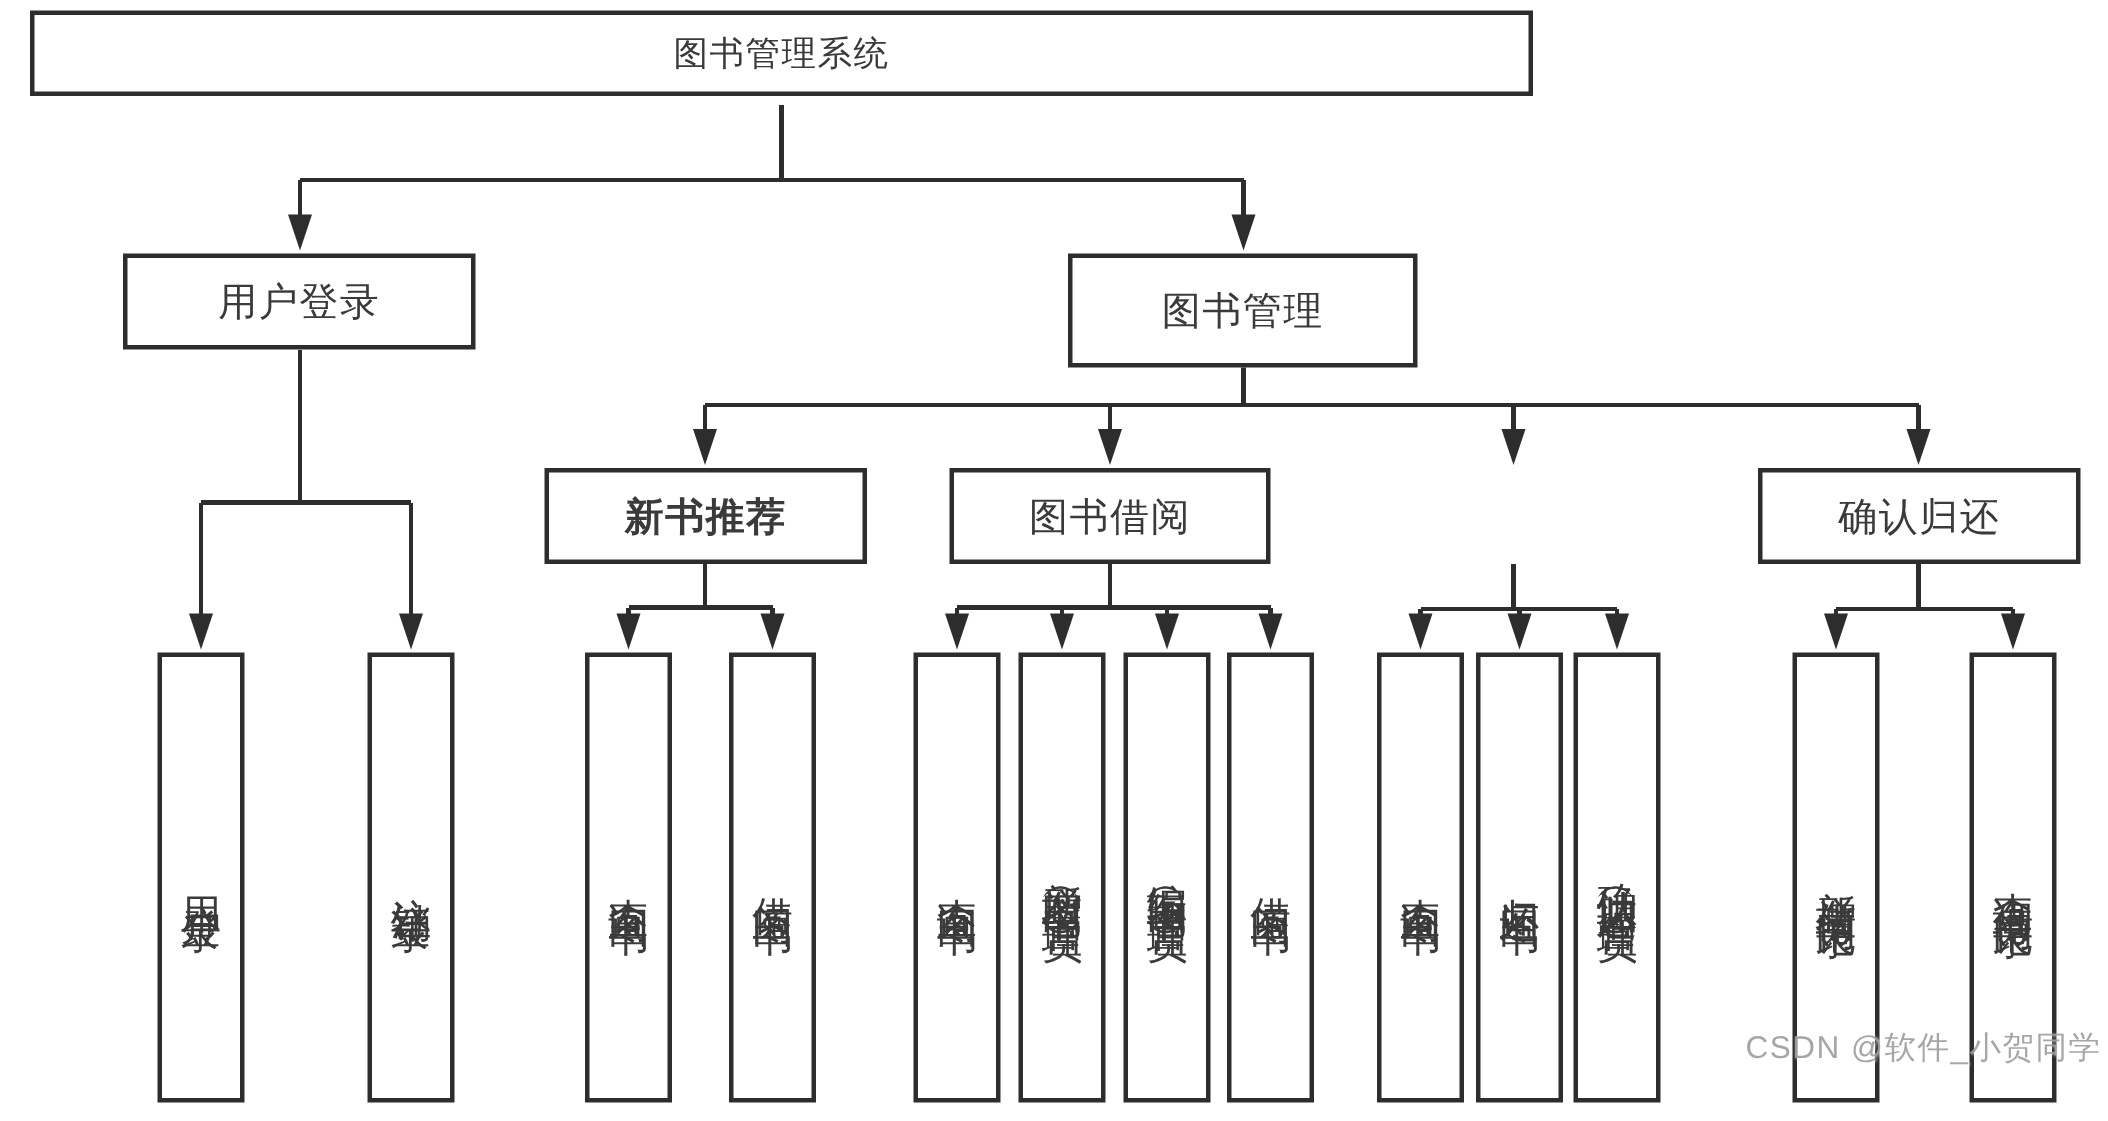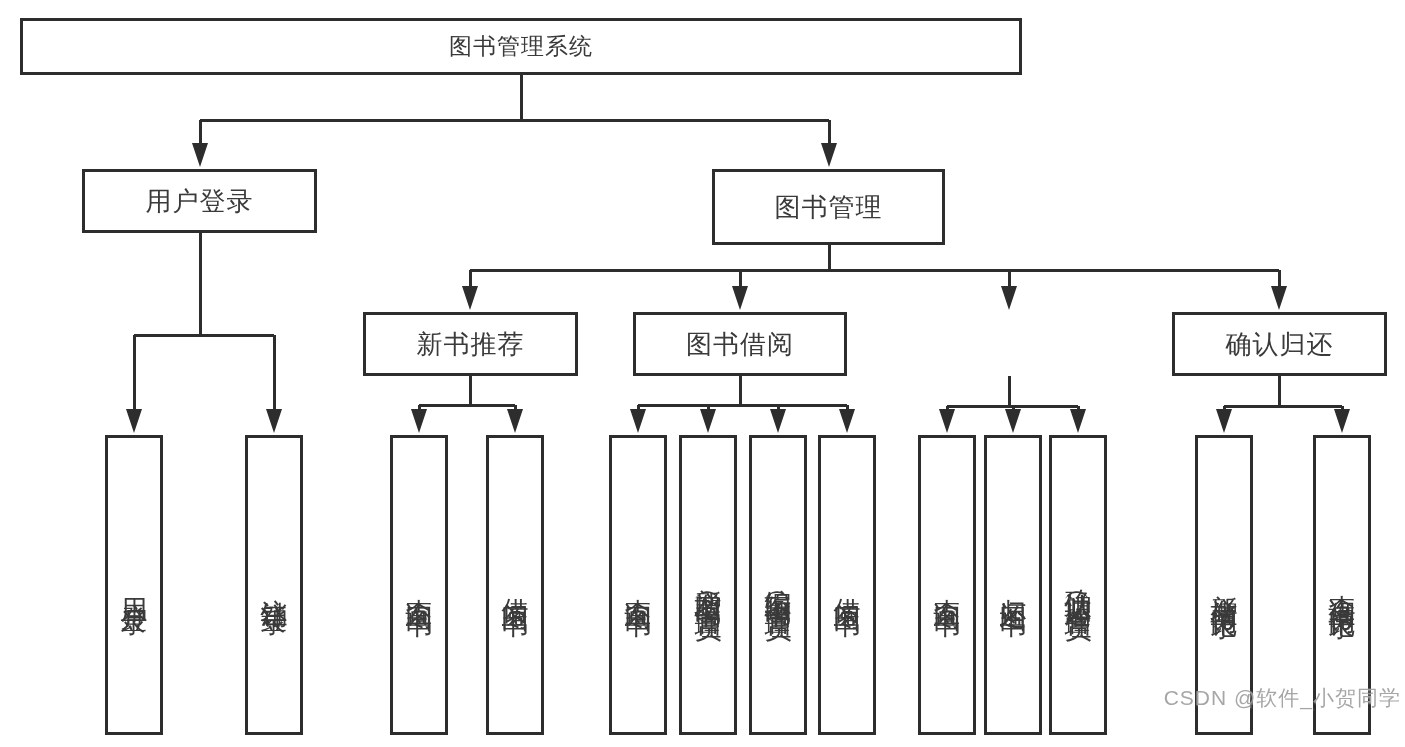--- a/index.html
+++ b/index.html
@@ -87,32 +87,32 @@
       <polygon points="770,409 786,409 778,433"></polygon>
       <polygon points="839,409 855,409 847,433"></polygon>
       <polygon points="939,409 955,409 947,433"></polygon>
       <polygon points="1005,409 1021,409 1013,433"></polygon>
       <polygon points="1070,409 1086,409 1078,433"></polygon>
       <polygon points="1216,409 1232,409 1224,433"></polygon>
       <polygon points="1334,409 1350,409 1342,433"></polygon>
     </g>
   </svg>
 
-  <div class="box hbox-root" style="left:20px; top:18px; width:1002px; height:57px;">
+  <div class="box hbox-root" style="left:20px; top:7px; width:1002px; height:57px;">
     <span>图书管理系统</span>
   </div>
 
   <div class="box hbox-l1" style="left:82px; top:169px; width:235px; height:64px;">
     <span>用户登录</span>
   </div>
   <div class="box hbox-l1" style="left:712px; top:169px; width:233px; height:76px;">
     <span>图书管理</span>
   </div>
 
-  <div class="box hbox-l2" style="left:363px; top:312px; width:215px; height:64px;">
+  <div class="box hbox-l2" style="left:363px; top:312px; width:215px; height:64px;font-weight:bold;">
     <span>新书推荐</span>
   </div>
   <div class="box hbox-l2" style="left:633px; top:312px; width:214px; height:64px;align-items:center;">
     <span>图书借阅</span>
   </div>
   <div class="box hbox-l2" style="left:1172px; top:312px; width:215px; height:64px;">
     <span>确认归还</span>
   </div>
 
   <div class="box vbox" style="left:105px; top:435px; width:58px; height:300px;">

